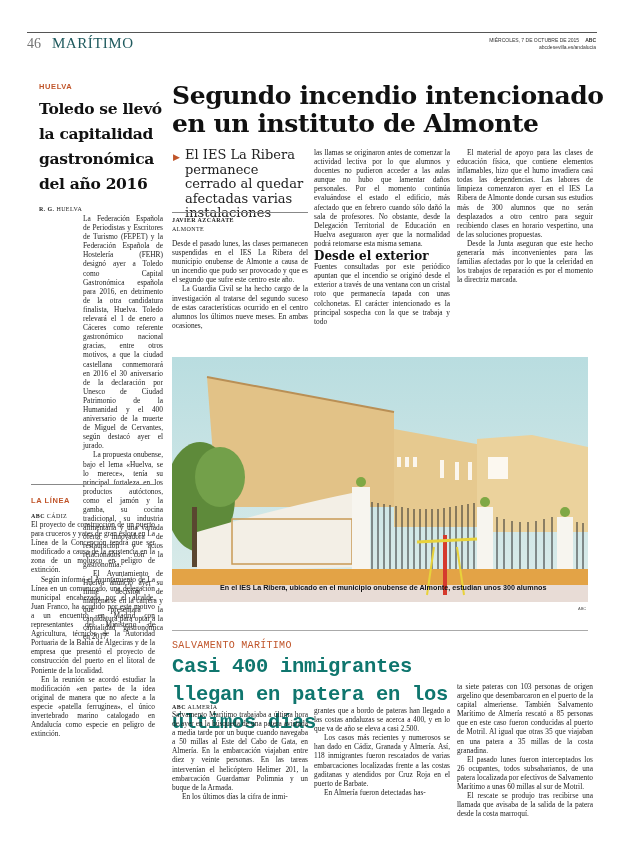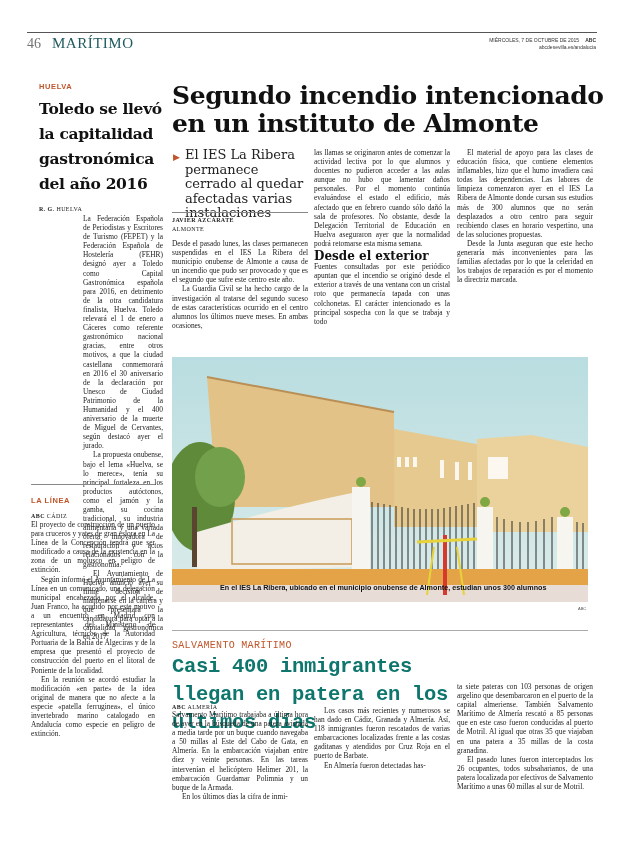--- a/index.html
+++ b/index.html
@@ -179,20 +179,22 @@
 
 <div class="abs" style="left:172px; top:704px; width:136px;">
   <div class="byline"><b>ABC</b> <span>ALMERÍA</span></div>
   <div class="body">
     <p class="first">Salvamento Marítimo trabajaba a última hora de ayer en la búsqueda de una patera avistada a media tarde por un buque cuando navegaba a 50 millas al Este del Cabo de Gata, en Almería. En la embarcación viajaban entre diez y veinte personas. En las tareas intervenían el helicóptero Helimer 201, la embarcación Guardamar Polimnia y un buque de la Armada.</p>
     <p>En los últimos días la cifra de inmi-</p>
   </div>
 </div>
 
 <div class="abs body" style="left:314px; top:706px; width:136px;">
+  <p class="first">grantes que a bordo de pateras han llegado a las costas andaluzas se acerca a 400, y en lo que va de año se eleva a casi 2.500.</p>
   <p>Los casos más recientes y numerosos se han dado en Cádiz, Granada y Almería. Así, 118 inmigrantes fueron rescatados de varias embarcaciones localizadas frente a las costas gaditanas y atendidos por Cruz Roja en el puerto de Barbate.</p>
   <p>En Almería fueron detectadas has-</p>
 </div>
 
 <div class="abs body" style="left:457px; top:654px; width:136px;margin-top:28px;">
   <p class="first">ta siete pateras con 103 personas de origen argelino que desembarcaron en el puerto de la capital almeriense. También Salvamento Marítimo de Almería rescató a 85 personas que en este caso fueron conducidas al puerto de Motril. Al igual que otras 35 que viajaban en una patera a 35 millas de la costa granadina.</p>
   <p>El pasado lunes fueron interceptados los 26 ocupantes, todos subsaharianos, de una patera localizada por efectivos de Salvamento Marítimo a unas 60 millas al sur de Motril.</p>
+  <p>El rescate se produjo tras recibirse una llamada que avisaba de la salida de la patera desde la costa marroquí.</p>
 </div>
 
 </body></html>

